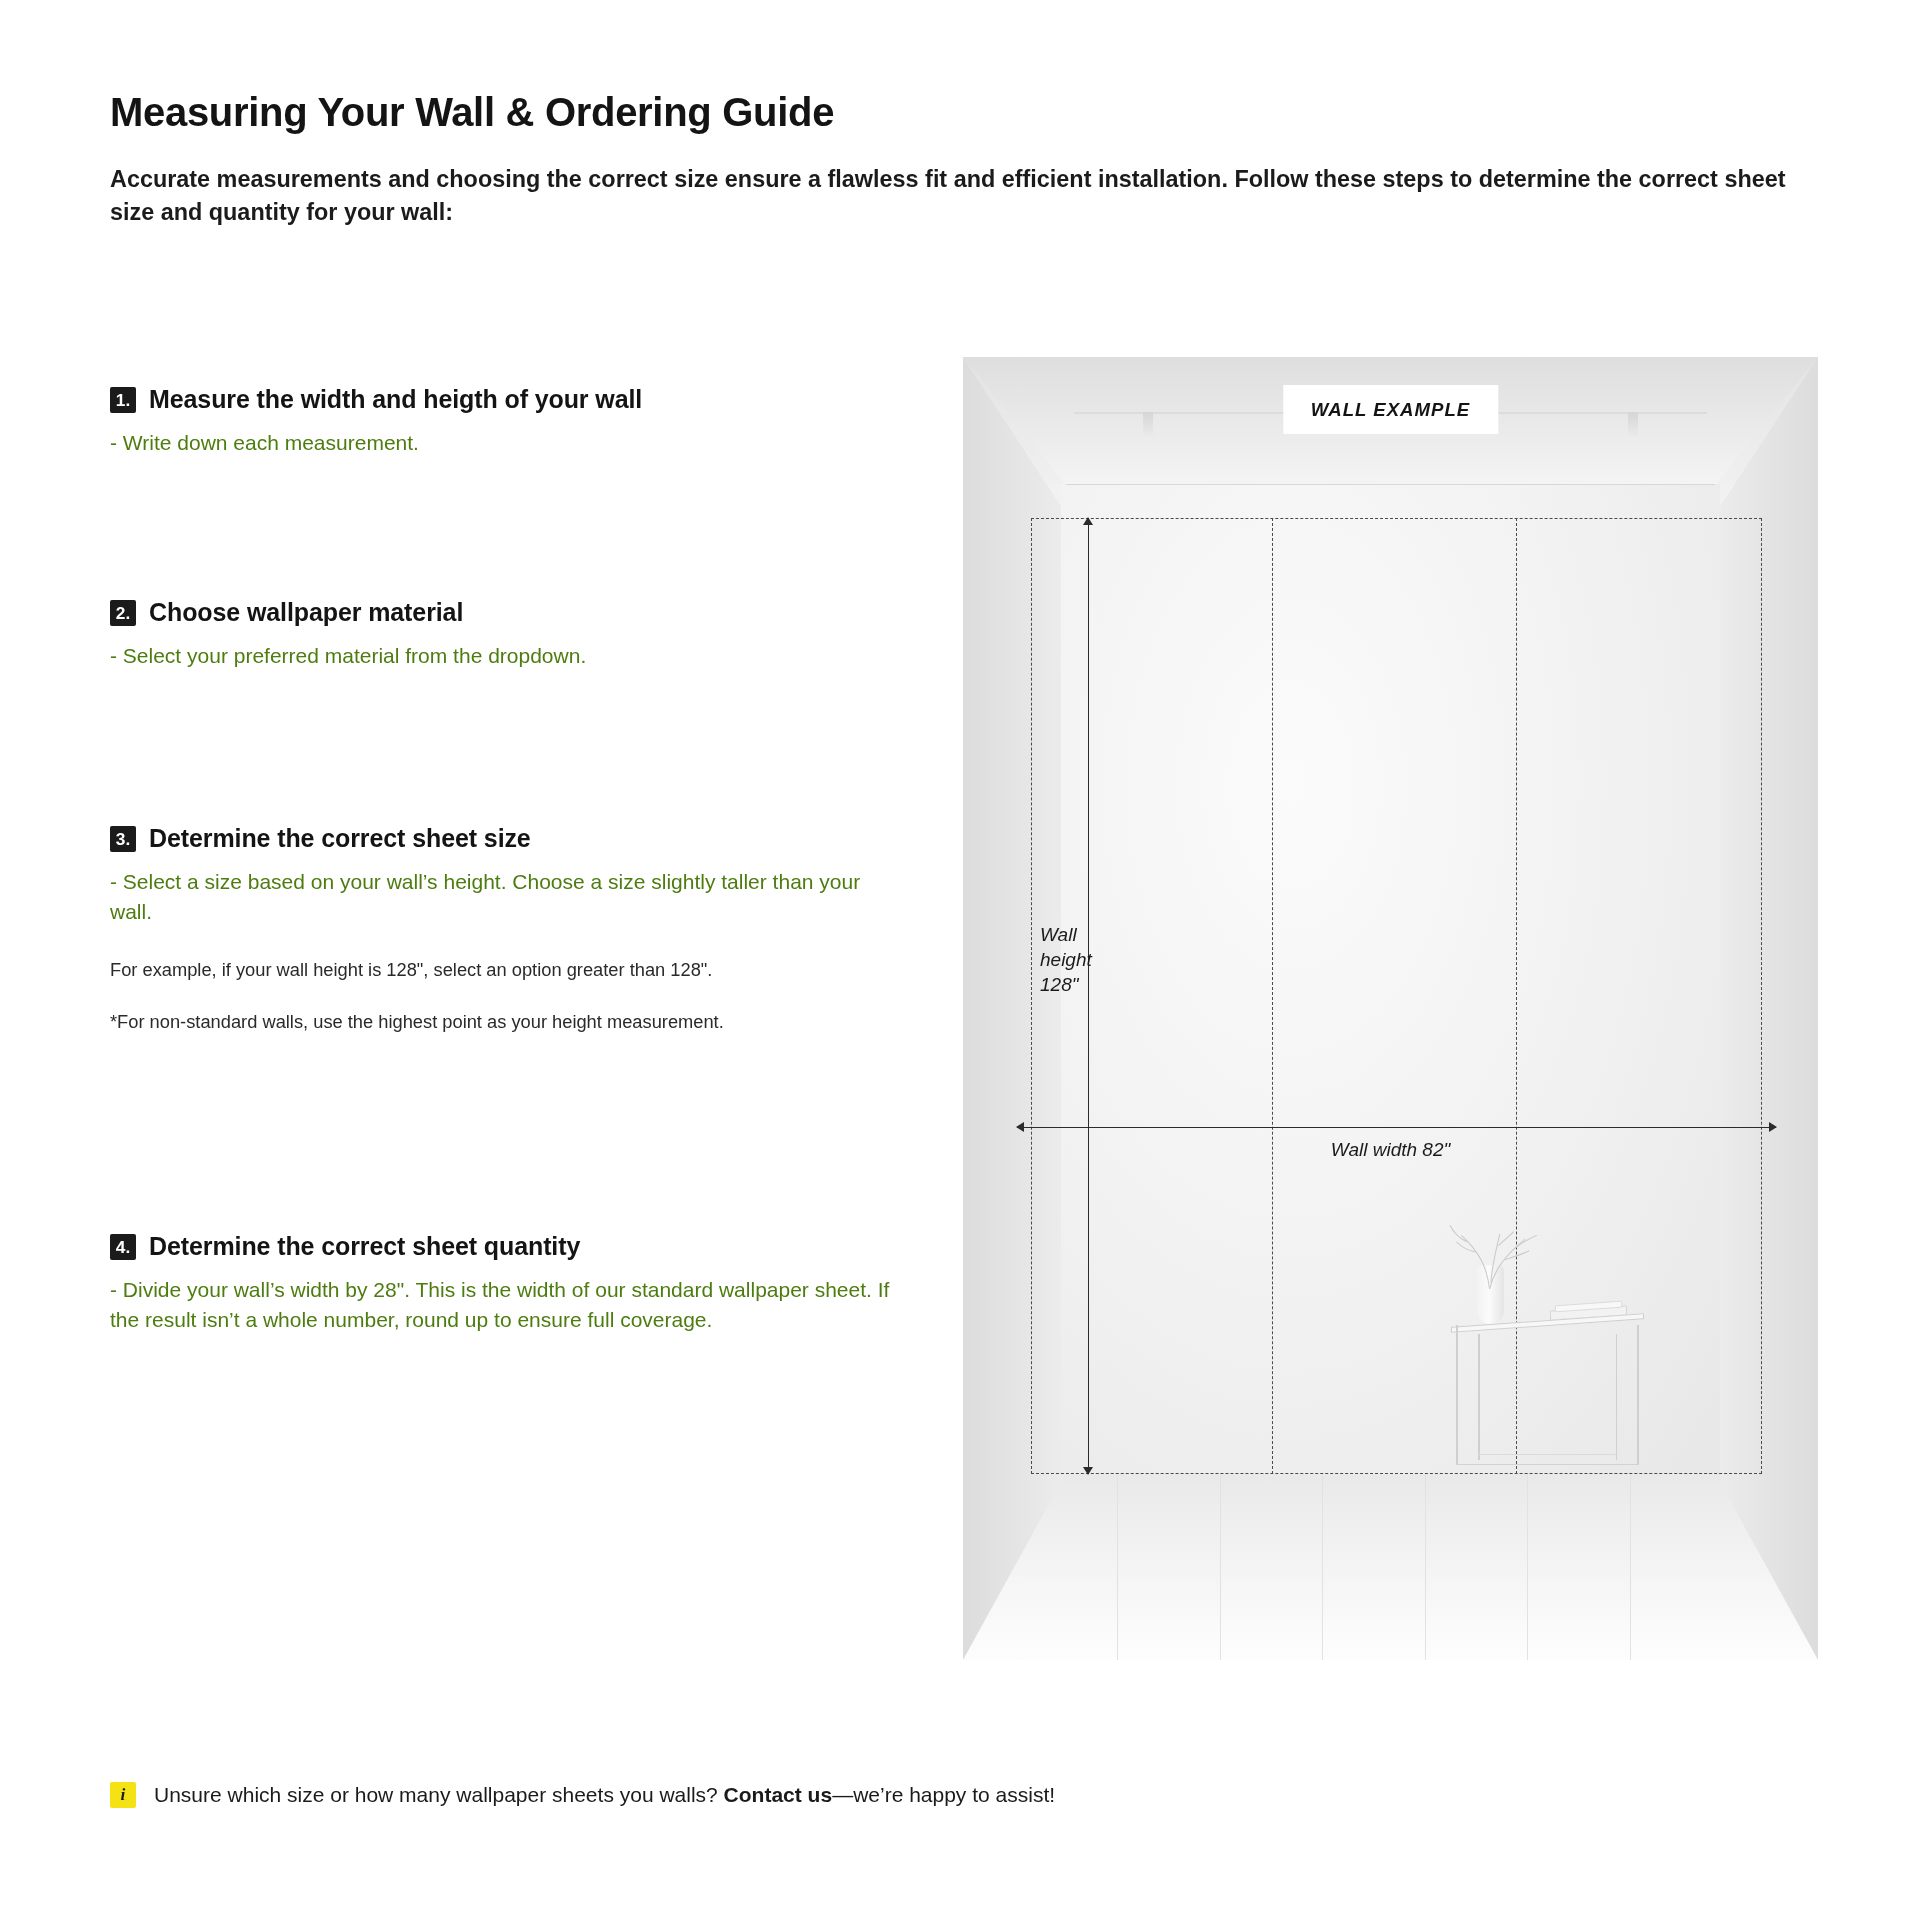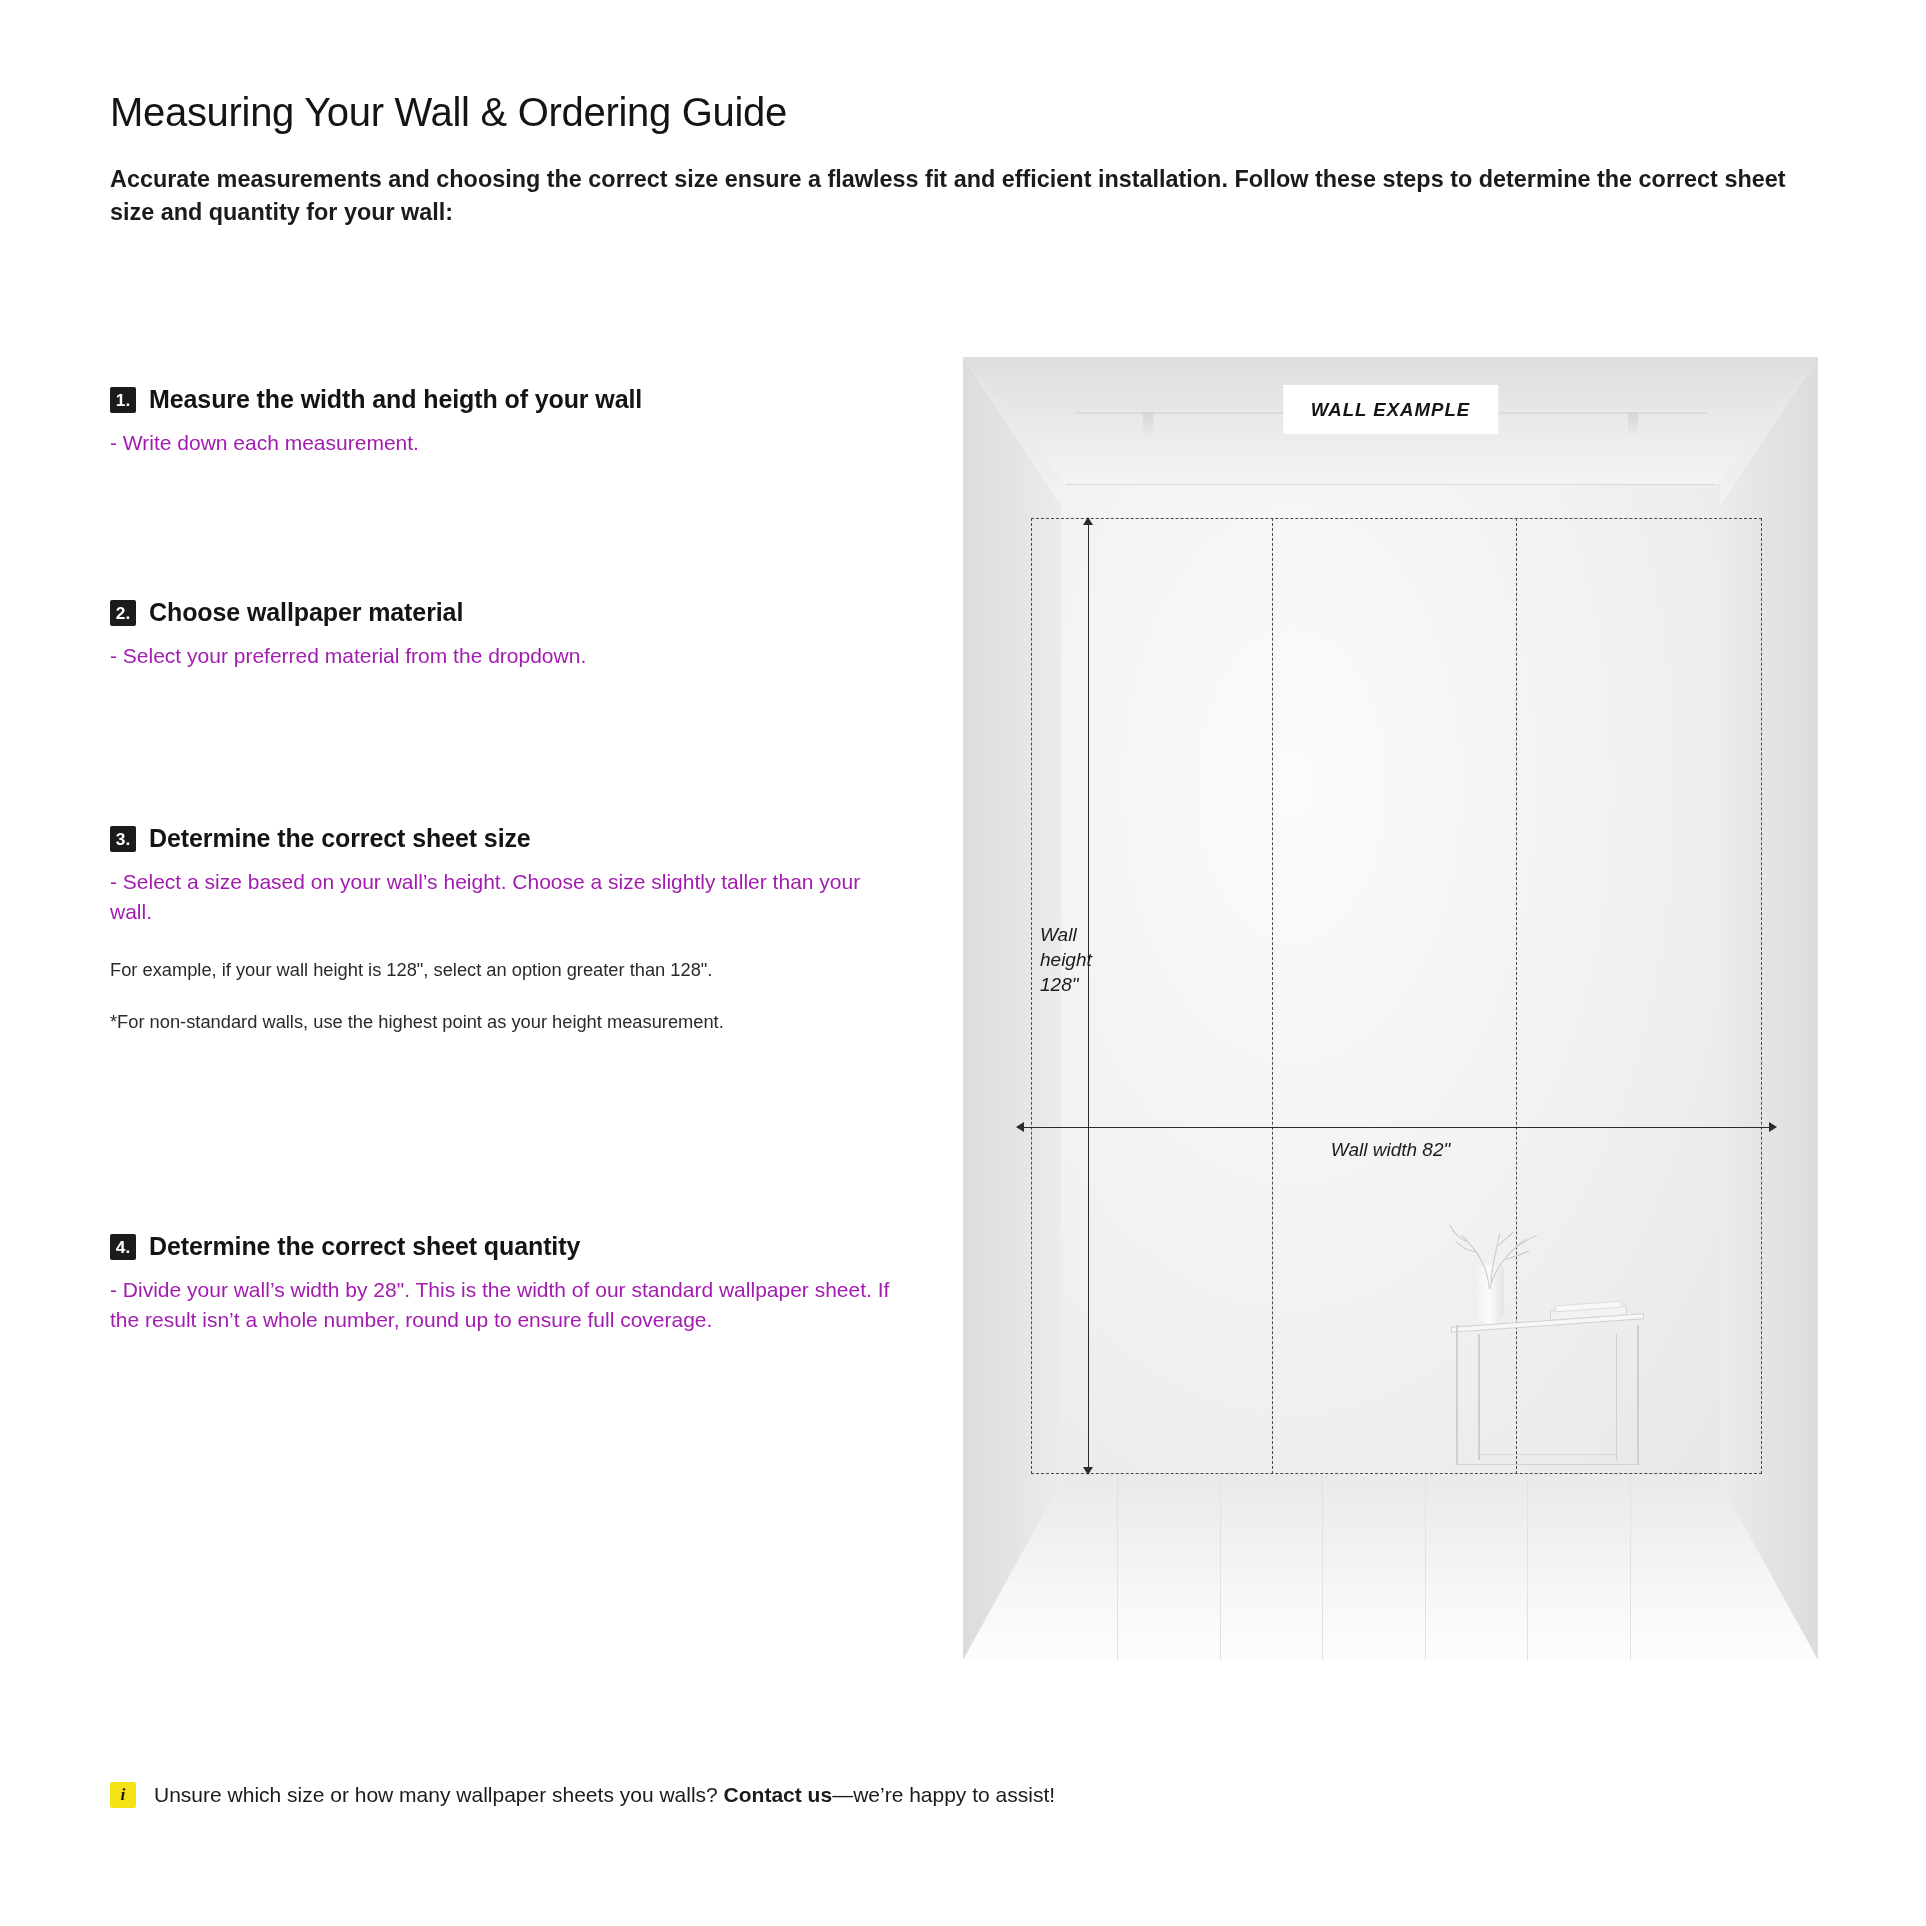--- a/index.html
+++ b/index.html
@@ -20,21 +20,21 @@
 
   
   .header {
     position: absolute;
     left: 110px;
     top: 90px;
     width: 1734px;
   }
   .doc-title {
     font-size: 40px;
-    font-weight: 400;
+    font-weight: 700;
     letter-spacing: -0.3px;
     color: #141414;
   }
   .doc-intro {
     margin-top: 28px;
     font-size: 23.4px;
     font-weight: 700;
     line-height: 1.42;
     color: #1b1b1b;
     max-width: 1721px;
@@ -75,21 +75,21 @@
   .step-title {
     font-size: 25px;
     font-weight: 700;
     color: #141414;
     letter-spacing: -0.1px;
   }
   .step-body {
     margin-top: 14px;
     font-size: 21px;
     line-height: 1.42;
-    color: #a21caf;
+    color: #4d7c0f;
     max-width: 796px;
   }
   .step-note {
     margin-top: 30px;
     font-size: 18.3px;
     line-height: 1.42;
     color: #2a2a2a;
     max-width: 783px;
   }
   .step-note2 {

